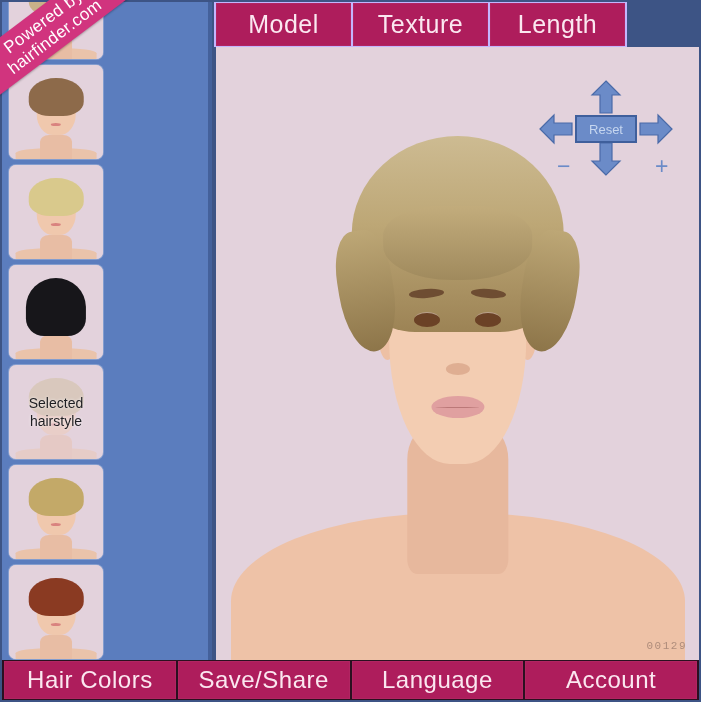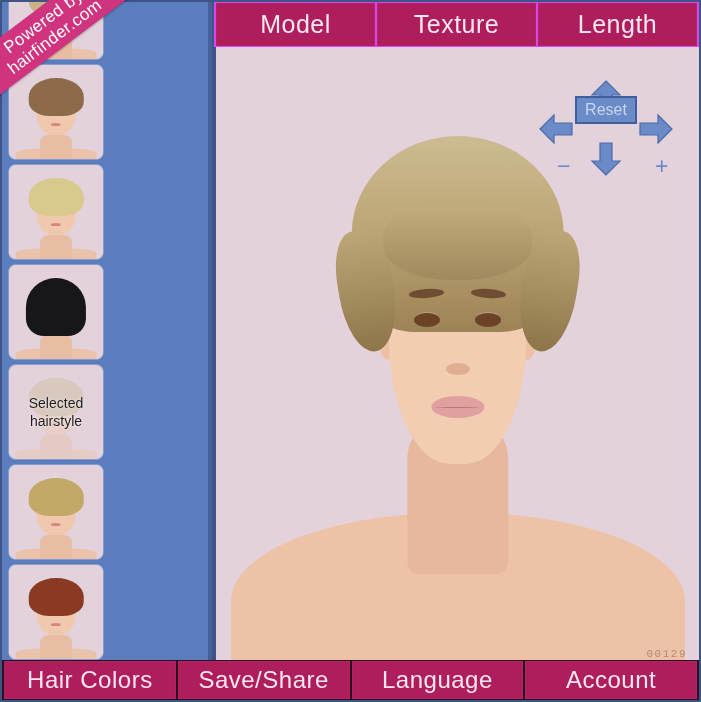--- a/index.html
+++ b/index.html
@@ -18,24 +18,24 @@
     overflow: hidden;
     background: #3d5485;
     box-sizing: border-box;
   }
 
   
   .tabbar {
     position: absolute;
     left: 214px;
     top: 2px;
-    width: 485px;
+    width: 413px;
     height: 45px;
     display: flex;
-    background: #d946ef;
+    background: #c4b5fd;
     box-sizing: border-box;
   }
   .tab {
     flex: 1 1 0;
     margin: 1px 1px 1px 1px;
     background: #ae1d5c;
     color: #fbe7f0;
     display: flex;
     align-items: center;
     justify-content: center;
@@ -334,21 +334,21 @@
     top: 46%;
     width: 84%;
     height: 8%;
     background: rgba(150,80,80,0.5);
     border-radius: 50%;
   }
 
   .photo-code {
     position: absolute;
     right: 12px;
-    bottom: 0;
+    bottom: 8px;
     font-size: 11px;
     letter-spacing: 1.5px;
     color: rgba(120,95,85,0.55);
     font-family: "Liberation Mono", monospace;
     user-select: none;
   }
 
   
   .navpad {
     position: absolute;
@@ -364,27 +364,27 @@
     line-height: 0;
   }
   .arrow svg { display: block; }
   .arrow.up    { left: 54px; top: 0px; }
   .arrow.down  { left: 54px; top: 62px; }
   .arrow.left  { left: 4px;  top: 32px; }
   .arrow.right { left: 104px;top: 32px; }
   .reset-btn {
     position: absolute;
     left: 40px;
-    top: 16px;
+    top: 35px;
     width: 62px;
     height: 28px;
     background: #6b8bc8;
     border: 2px solid #3f5f9c;
     color: #c6d6ef;
-    font-size: 16px;
+    font-size: 13px;
     display: flex;
     align-items: center;
     justify-content: center;
     cursor: pointer;
     box-sizing: border-box;
     user-select: none;
   }
   .zoom-btn {
     position: absolute;
     top: 76px;

